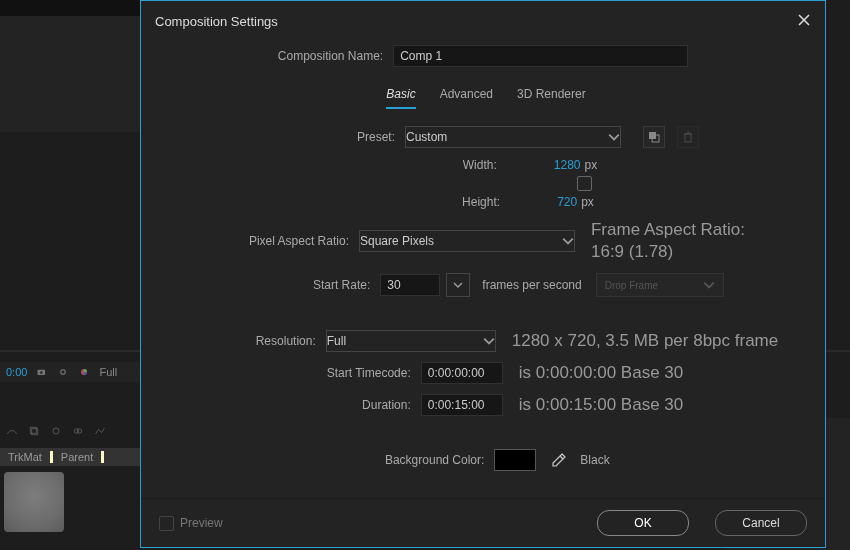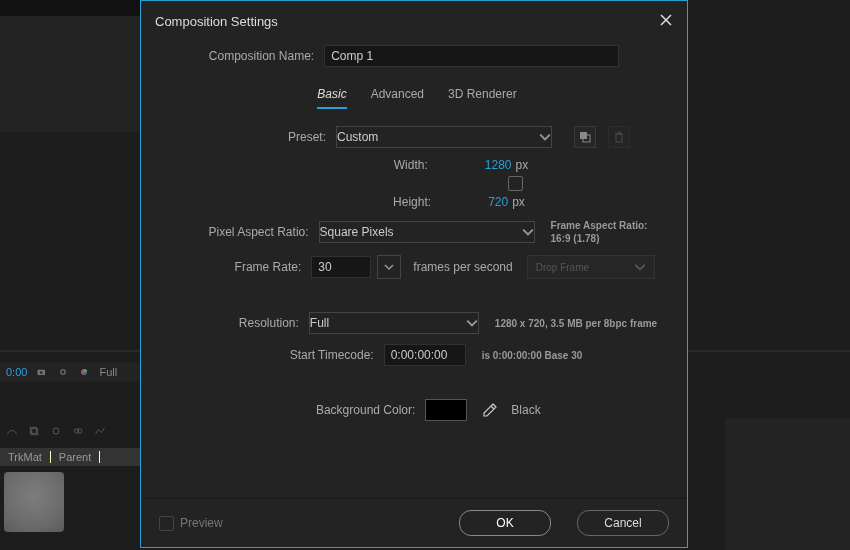--- a/index.html
+++ b/index.html
@@ -30,36 +30,36 @@
     left:0; top:418px; width:140px; height:132px;
     background:#232323;
   }
   .bg-icons {
     position:absolute; left:6px; top:425px; display:flex; gap:10px; color:#666;
   }
   .bg-headers {
     position:absolute; left:0; top:448px; width:140px; height:18px;
     background:#333; color:#999; font-size:11px; display:flex; align-items:center;
   }
-  .bg-headers span { padding:0 8px; border-right:1px solid #fef9c3; }
+  .bg-headers span { padding:0 8px; border-right:3px solid #fef9c3; }
   .bg-logo {
     position:absolute; left:4px; top:472px; width:60px; height:60px;
     border-radius:4px; background:radial-gradient(circle at 50% 40%, #ddd 0%, #bbb 60%, #999 100%);
     opacity:.5;
   }
   .bg-topstrip { position:absolute; left:0; top:0; width:140px; height:16px; background:#111; }
   .bg-rightpanel { position:absolute; right:0; top:418px; width:125px; height:132px; background:#232323; }
   .bg-midstrip { position:absolute; left:0; top:350px; right:0; height:2px; background:#2a2a2a; }
 
   
   .dialog {
     position: absolute;
     left: 140px;
     top: 0;
-    width: 548px;
+    width: 686px;
     height: 548px;
     background: #232323;
     border: 1px solid #2a9fd6;
     box-sizing: border-box;
     display:flex;
     flex-direction:column;
   }
   .titlebar {
     height: 40px;
     display:flex;
@@ -159,25 +159,24 @@
   .icon-pair { display:flex; gap:4px; margin-left:14px; }
 
   .chk {
     width:13px; height:13px; border:1px solid #666; border-radius:2px;
     display:inline-block; margin-right:6px; vertical-align:middle;
     cursor:pointer;
   }
   .chk-label { font-size:11px; color:#aaa; }
 
   .aside {
-    font-size:10px;
+    font-size:17px;
     color:#999;
     margin-left:16px;
     line-height:1.3;
-    font-weight:bold;
   }
 
   .num-input {
     background:#161616;
     border:1px solid #313131;
     color:#ccc;
     height:22px; width:60px;
     padding:0 6px; box-sizing:border-box;
     font-size:12px;
     outline:none;
@@ -365,21 +364,21 @@
             </svg>
           </span>
       </div>
       <div class="aside">
         <div>Frame Aspect Ratio:</div>
         <div>16:9 (1.78)</div>
       </div>
     </div>
 
     <div class="row">
-      <div class="label-col">Frame Rate:</div>
+      <div class="label-col">Start Rate:</div>
       <input class="num-input" value="30" style="">
       <div class="dd-fr-arrow">
         <svg width="10" height="10" viewBox="0 0 10 10">
             <path d="M1 3 L5 7 L9 3" fill="none" stroke="#999" stroke-width="1.5"></path>
           </svg>
       </div>
       <span style="margin-left:12px;">frames per second</span>
       <div class="dropframe">
         <span>Drop Frame</span>
         <span class="small-icon">
@@ -404,20 +403,25 @@
       </div>
       <span class="aside">1280 x 720, 3.5 MB per 8bpc frame</span>
     </div>
 
     <div class="row">
       <div class="label-col">Start Timecode:</div>
       <input class="num-input tc-input" value="0:00:00:00" style="">
       <span class="aside">is 0:00:00:00  Base 30</span>
     </div>
 
+    <div class="row">
+      <div class="label-col">Duration:</div>
+      <input class="num-input tc-input" value="0:00:15:00" style="">
+      <span class="aside">is 0:00:15:00  Base 30</span>
+    </div>
 
     <div class="sep-light"></div>
 
     <div class="row" style="margin-bottom:20px;">
       <div class="label-col">Background Color:</div>
       <div class="swatch"></div>
       <div class="eyedropper">
         <svg width="16" height="16" viewBox="0 0 16 16">
             <path d="M11 2l3 3-2 2-3-3zM9 4l3 3-7 7H2v-3z" fill="none" stroke="#ccc" stroke-width="1.2"></path>
           </svg>

